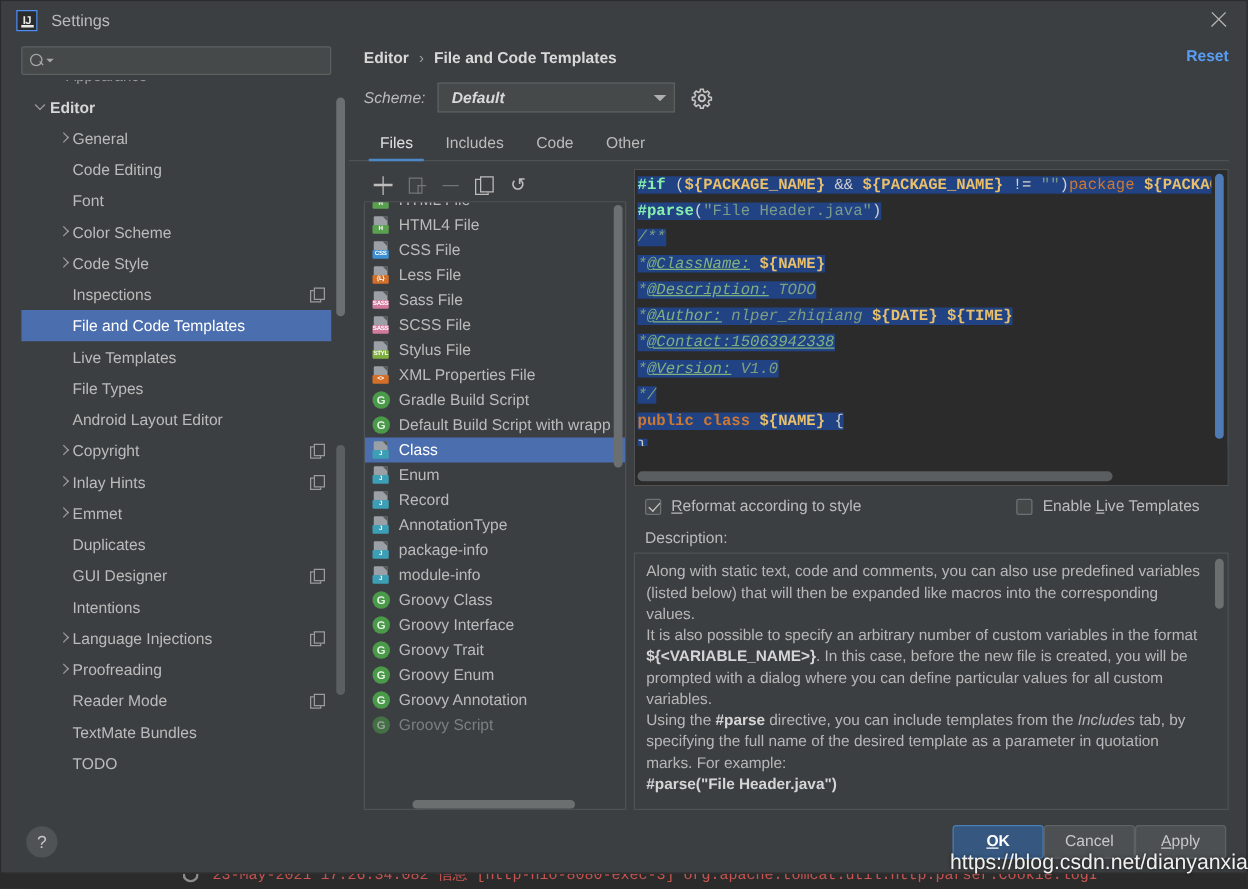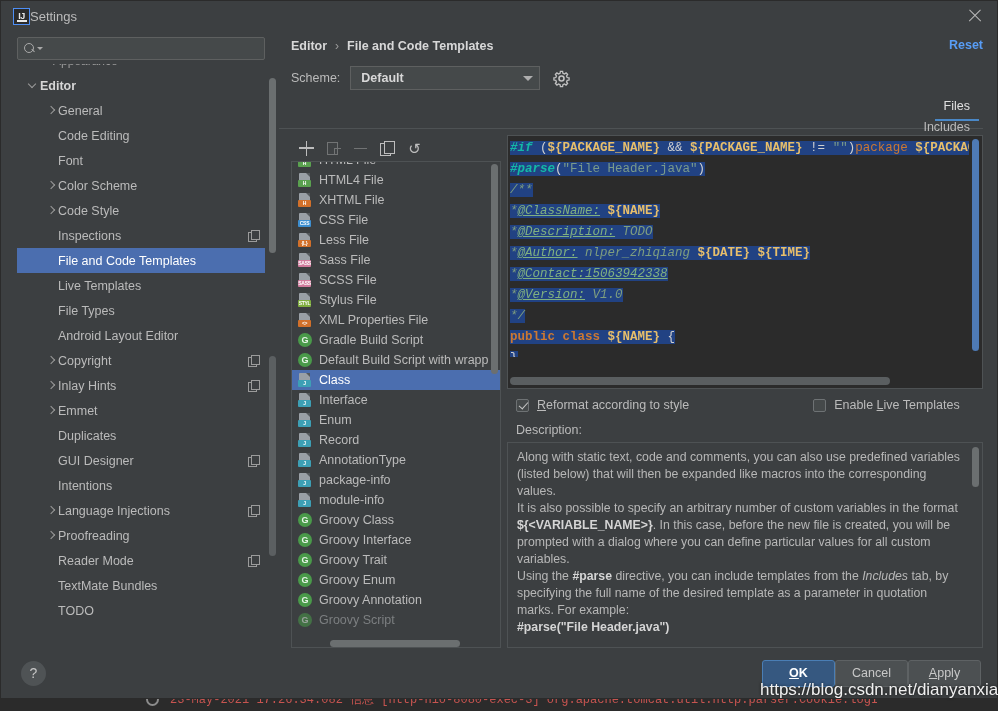--- a/index.html
+++ b/index.html
@@ -71,21 +71,21 @@
     display: flex; align-items: center; justify-content: center;
     font-size: 9px; font-weight: bold; color: #e8e8e8;
     letter-spacing: -0.5px;
     position: relative;
   }
   .ij-logo::after {
     content: ""; position: absolute; left: 3px; bottom: 2px;
     width: 10px; height: 2px; background: #e8e8e8;
   }
   .title-text {
-    color: #bbbbbb; font-size: 13px;
+    margin-left: 11px; color: #bbbbbb; font-size: 13px;
   }
   .win-close {
     position: absolute; right: 14px; top: 7px;
     width: 16px; height: 16px; cursor: pointer;
   }
   .win-close::before, .win-close::after {
     content: ""; position: absolute; left: 0; top: 7px;
     width: 16px; height: 1.4px; background: #b8b8b8;
   }
   .win-close::before { transform: rotate(45deg); }
@@ -187,21 +187,21 @@
     display: flex; align-items: center; height: 30px; padding-left: 12px;
     position: relative;
   }
   .bc-item { color: #d8d8d8; font-size: 12.5px; font-weight: bold; }
   .bc-sep { color: #9b9b9b; font-size: 12px; margin: 0 8px; }
   .reset-link {
     position: absolute; right: 0; top: 7px;
     color: #589df6; font-size: 12.5px; font-weight: bold; cursor: pointer;
   }
   .scheme-row {
-    display: flex; align-items: center; height: 34px; padding-left: 12px;
+    display: flex; align-items: center; height: 34px; padding-left: 12px; font-style: italic;
   }
   .scheme-label { color: #bbbbbb; font-size: 12.5px; margin-right: 10px; }
   .combo {
     width: 190px; height: 24px;
     background: #45494a; border: 1px solid #5e6060; border-radius: 0;
     display: flex; align-items: center; padding: 0 6px 0 10px;
     position: relative; cursor: pointer;
   }
   .combo-value { color: #d8d8d8; font-size: 12.5px; font-weight: bold; flex: 1; }
   .combo-caret {
@@ -210,21 +210,20 @@
     border-top: 5px solid #aeaeae;
   }
   .gear-btn {
     width: 19px; height: 19px; margin-left: 12px; position: relative; cursor: pointer;
   }
 
   .tabs-row {
     display: flex; align-items: flex-end; height: 30px;
     padding-left: 12px; border-bottom: 1px solid #4e5254;
     margin-top: 4px;
-    flex-direction: column;
   }
   .tab {
     padding: 0 13px 7px 13px; color: #bbbbbb; font-size: 12.5px;
     cursor: pointer; position: relative;
   }
   .tab.active { color: #e0e0e0; }
   .tab.active::after {
     content: ""; position: absolute; left: 4px; right: 4px; bottom: -1px;
     height: 2px; background: #4a88c7;
   }
@@ -339,21 +338,21 @@
   .code-area {
     position: absolute; left: 0; top: 0; right: 13px; bottom: 31px;
     overflow: hidden;
     font-family: "Liberation Mono", monospace;
     font-size: 12.5px; line-height: 21px;
     padding: 2px 0 0 2px;
     white-space: nowrap;
   }
   .cline { height: 21px; }
   .sel-band { background: #214283; }
-  .c-kw     { color: #14b8a6; font-weight: bold; font-style: italic; }
+  .c-kw     { color: #86efac; font-weight: bold; }
   .c-kw2    { color: #cc7832; }
   .c-var    { color: #e8bf6a; font-weight: bold; }
   .c-plain  { color: #d0d0d0; }
   .c-str    { color: #7a9a8a; }
   .c-cmt    { color: #7f9e7f; font-style: italic; }
   .c-cmttag { color: #80b080; font-style: italic; text-decoration: underline; }
   .c-class  { color: #cc7832; font-weight: bold; }
 
   .code-vscroll {
     position: absolute; right: 3px; top: 3px; width: 7px; height: 212px;
@@ -669,28 +668,20 @@
                     <span class="page"></span>
                     <span class="fold"></span>
                     <span class="tagbox" style="background: rgb(90, 161, 79);">H</span>
                   </span>
                   <span class="tname">HTML4 File</span>
                 </div>
                 <div class="tpl-row">
                   <span class="ficon">
                     <span class="page"></span>
                     <span class="fold"></span>
-                    <span class="tagbox" style="background: rgb(210, 112, 42);">H</span>
-                  </span>
-                  <span class="tname">XHTML File</span>
-                </div>
-                <div class="tpl-row">
-                  <span class="ficon">
-                    <span class="page"></span>
-                    <span class="fold"></span>
                     <span class="tagbox" style="background: rgb(61, 143, 209);">CSS</span>
                   </span>
                   <span class="tname">CSS File</span>
                 </div>
                 <div class="tpl-row">
                   <span class="ficon">
                     <span class="page"></span>
                     <span class="fold"></span>
                     <span class="tagbox" style="background: rgb(210, 112, 42);">{L}</span>
                   </span>
@@ -736,28 +727,20 @@
                   <span class="gicon">G</span>
                   <span class="tname">Default Build Script with wrapp</span>
                 </div>
                 <div class="tpl-row sel">
                   <span class="ficon">
                     <span class="page"></span>
                     <span class="fold"></span>
                     <span class="tagbox" style="background: rgb(61, 159, 181);">J</span>
                   </span>
                   <span class="tname">Class</span>
-                </div>
-                <div class="tpl-row">
-                  <span class="ficon">
-                    <span class="page"></span>
-                    <span class="fold"></span>
-                    <span class="tagbox" style="background: rgb(61, 159, 181);">J</span>
-                  </span>
-                  <span class="tname">Interface</span>
                 </div>
                 <div class="tpl-row">
                   <span class="ficon">
                     <span class="page"></span>
                     <span class="fold"></span>
                     <span class="tagbox" style="background: rgb(61, 159, 181);">J</span>
                   </span>
                   <span class="tname">Enum</span>
                 </div>
                 <div class="tpl-row">

